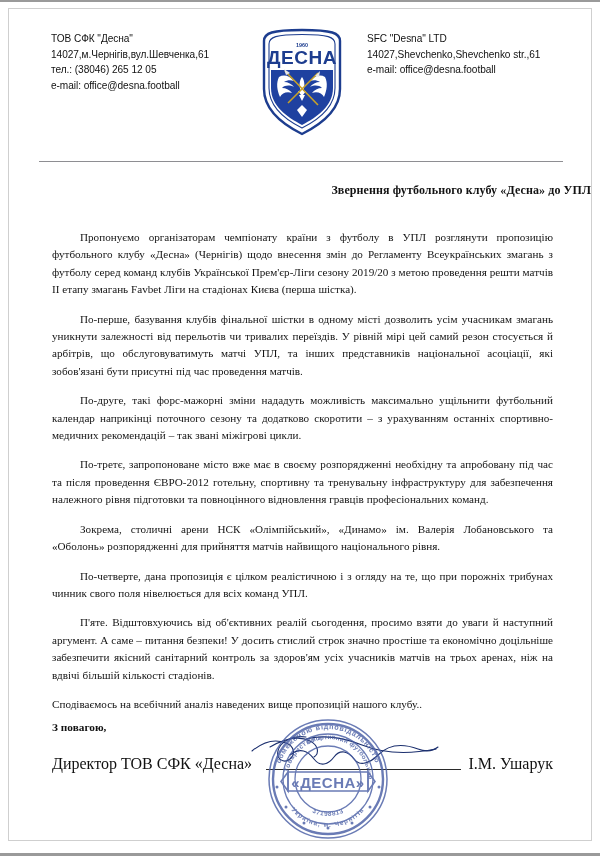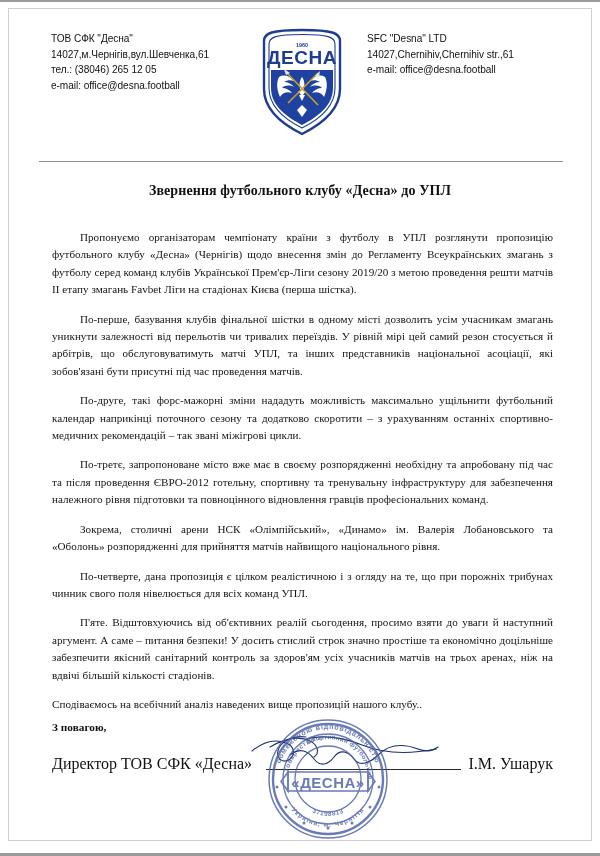--- a/index.html
+++ b/index.html
@@ -71,23 +71,23 @@
     top: 152px;
     height: 0;
     border-top: 1.4px solid #8e8e92;
   }
 
   
   .doc-title {
     position: absolute;
     left: 0; right: 0;
     top: 174px;
-    text-align: center;
+    text-align: right;
     font-weight: bold;
-    font-size: 14px;
+    font-size: 12px;
     color: #121212;
     letter-spacing: 0.1px;
   }
 
   
   .body-copy {
     position: absolute;
     left: 43px;
     right: 38px;
     top: 208px;
@@ -165,21 +165,21 @@
 
       <div class="addr left">
         <div>ТОВ СФК  "Десна"</div>
         <div>14027,м.Чернігів,вул.Шевченка,61</div>
         <div>тел.:   (38046) 265 12 05</div>
         <div>e-mail: office@desna.football</div>
       </div>
 
       <div class="addr right">
         <div>SFC  "Desna" LTD</div>
-        <div>14027,Chernihiv,Chernihiv str.,61</div>
+        <div>14027,Shevchenko,Shevchenko str.,61</div>
         <div> e-mail: office@desna.football</div>
       </div>
 
       <div class="logo-wrap">
         <svg width="84" height="110" viewBox="0 0 84 110" xmlns="http://www.w3.org/2000/svg">
 
           <path d="M4 14 C4 6, 12 3, 42 3 C72 3, 80 6, 80 14 L80 62 C80 84, 60 98, 42 107 C24 98, 4 84, 4 62 Z" fill="#ffffff" stroke="#1d3d8f" stroke-width="2.4"></path>
           <path d="M9 17 C9 10, 16 7.5, 42 7.5 C68 7.5, 75 10, 75 17 L75 61 C75 81, 58 93, 42 101 C26 93, 9 81, 9 61 Z" fill="#ffffff" stroke="#1d3d8f" stroke-width="1.1"></path>
 
           <text x="42" y="19.5" text-anchor="middle" font-family="'Liberation Sans', sans-serif" font-size="5.4" font-weight="bold" fill="#1d3d8f">1960</text>

